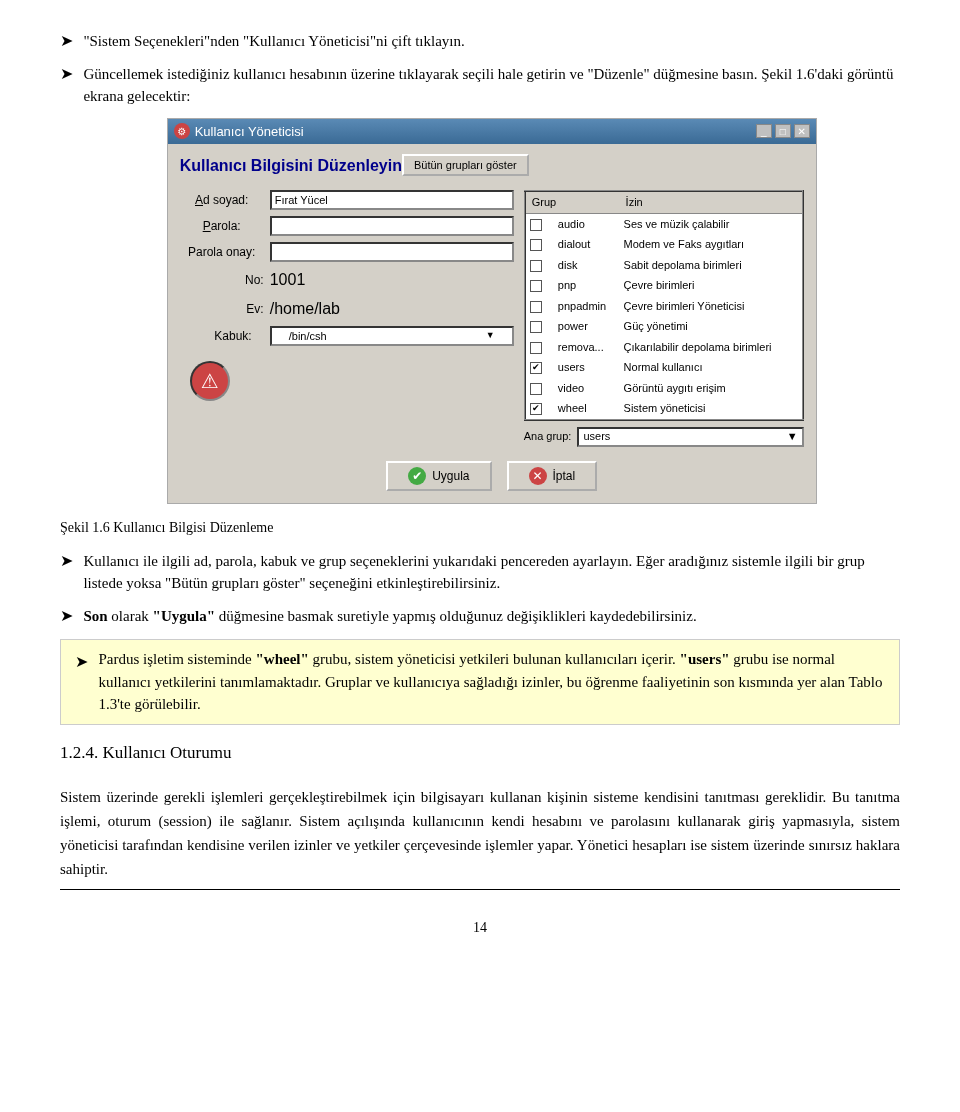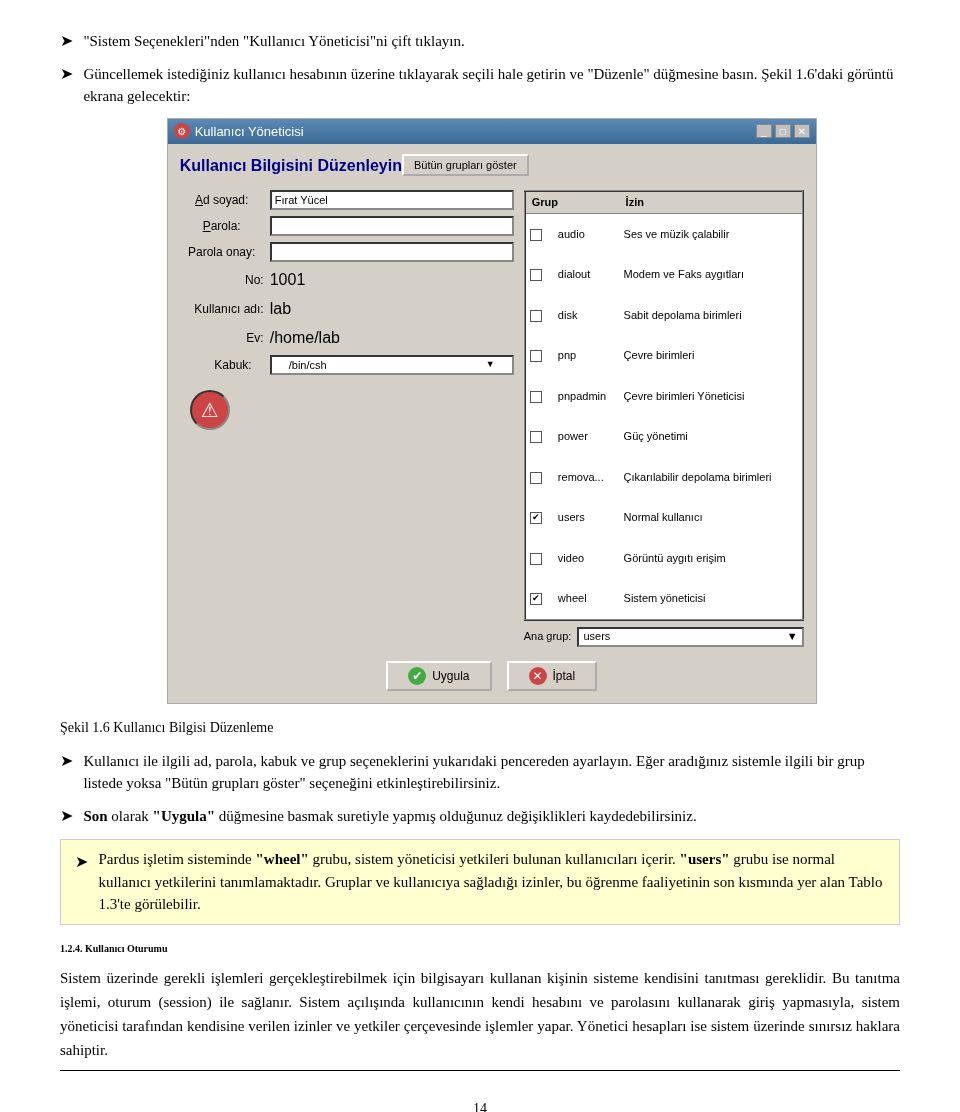--- a/index.html
+++ b/index.html
@@ -211,24 +211,24 @@
       border: 2px inset #888;
       font-size: 11px;
     }
     .group-table thead tr {
       background: #d4d0c8;
     }
     .group-table th {
       text-align: left;
       padding: 2px 6px;
       border-bottom: 1px solid #888;
-      font-weight: bold;
+      font-weight: normal;
     }
     .group-table td {
-      padding: 12px 4px;
+      padding: 2px 4px;
       vertical-align: middle;
     }
     .group-row-checked td { background: #fff; }
     .group-row-unchecked td { background: #fff; }
 
     .cb {
       width: 12px;
       height: 12px;
       border: 1px solid #555;
       background: #fff;
@@ -309,23 +309,23 @@
 
     .highlight-box {
       background: #ffffd0;
       border: 1px solid #ccc;
       padding: 8px 14px;
       margin: 12px 0;
       line-height: 1.6;
     }
 
     .section-heading {
-      font-size: 10px;
-      font-weight: bold;
-      margin: 18px 0 12px 0;
+      font-size: 17px;
+      font-weight: normal;
+      margin: 18px 0 22px 0;
     }
 
     p.body-text {
       line-height: 1.6;
       margin-bottom: 8px;
       text-align: justify;
     }
 
     .page-number {
       text-align: center;
@@ -388,24 +388,20 @@
             <div class="form-row">
               <div class="form-label">Parola onay:</div>
               <input class="form-input" type="password" style="">
             </div>
 
             <div class="form-static-row">
               <div class="form-static-label">No:</div>
               <div class="form-static-value">1001</div>
             </div>
             <div class="form-static-row">
-              <div class="form-static-label">Kullanıcı adı:</div>
-              <div class="form-static-value">lab</div>
-            </div>
-            <div class="form-static-row">
               <div class="form-static-label">Ev:</div>
               <div class="form-static-value">/home/lab</div>
             </div>
             <div class="kabuk-row">
               <div class="kabuk-label">
                 <span class="underline">K</span><span>abuk:</span>
               </div>
               <div class="kabuk-select">
                 <span>/bin/csh</span>
                 <span class="kabuk-arrow">▼</span>

